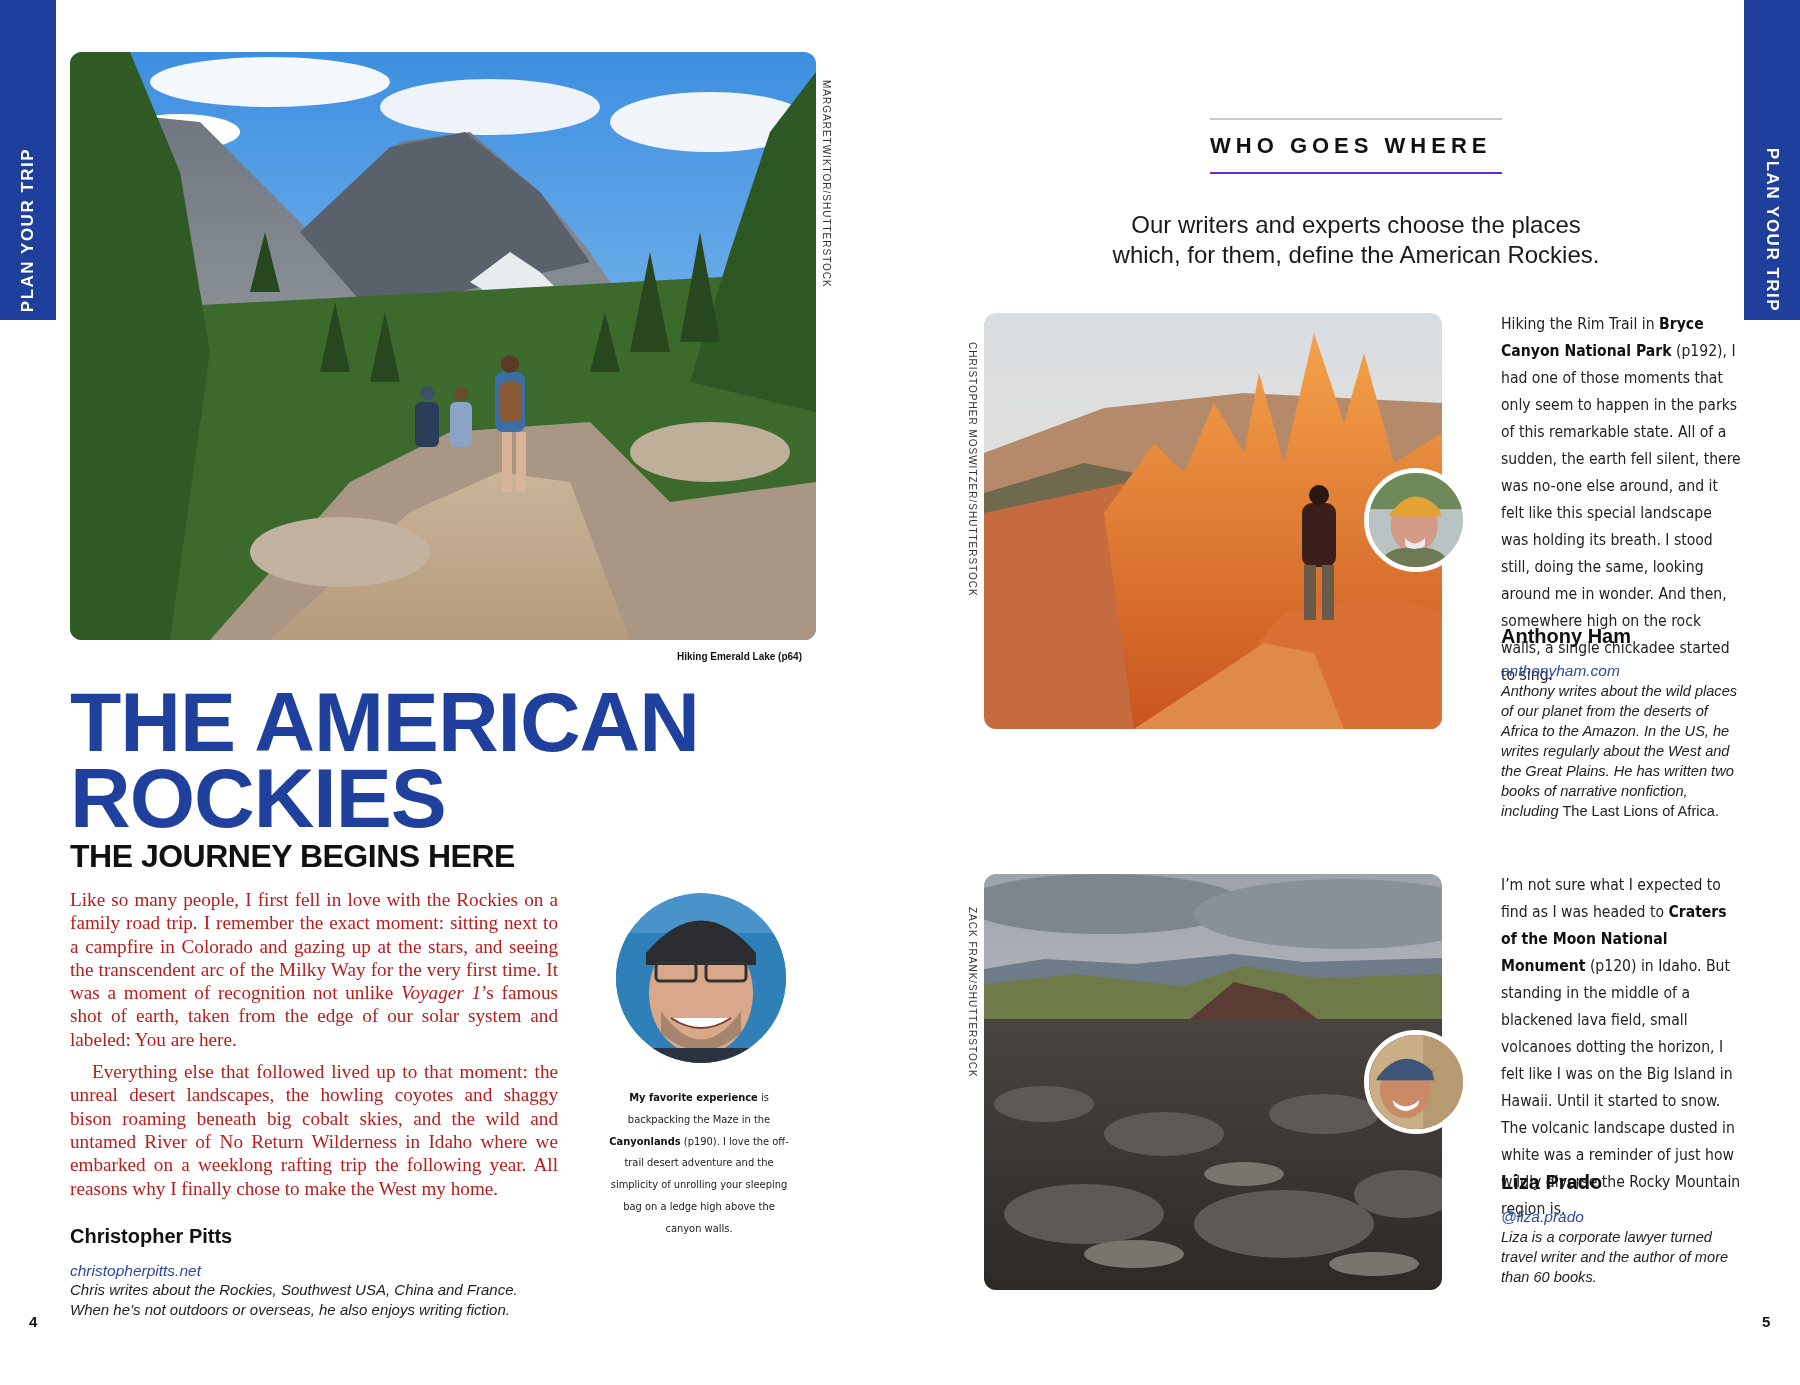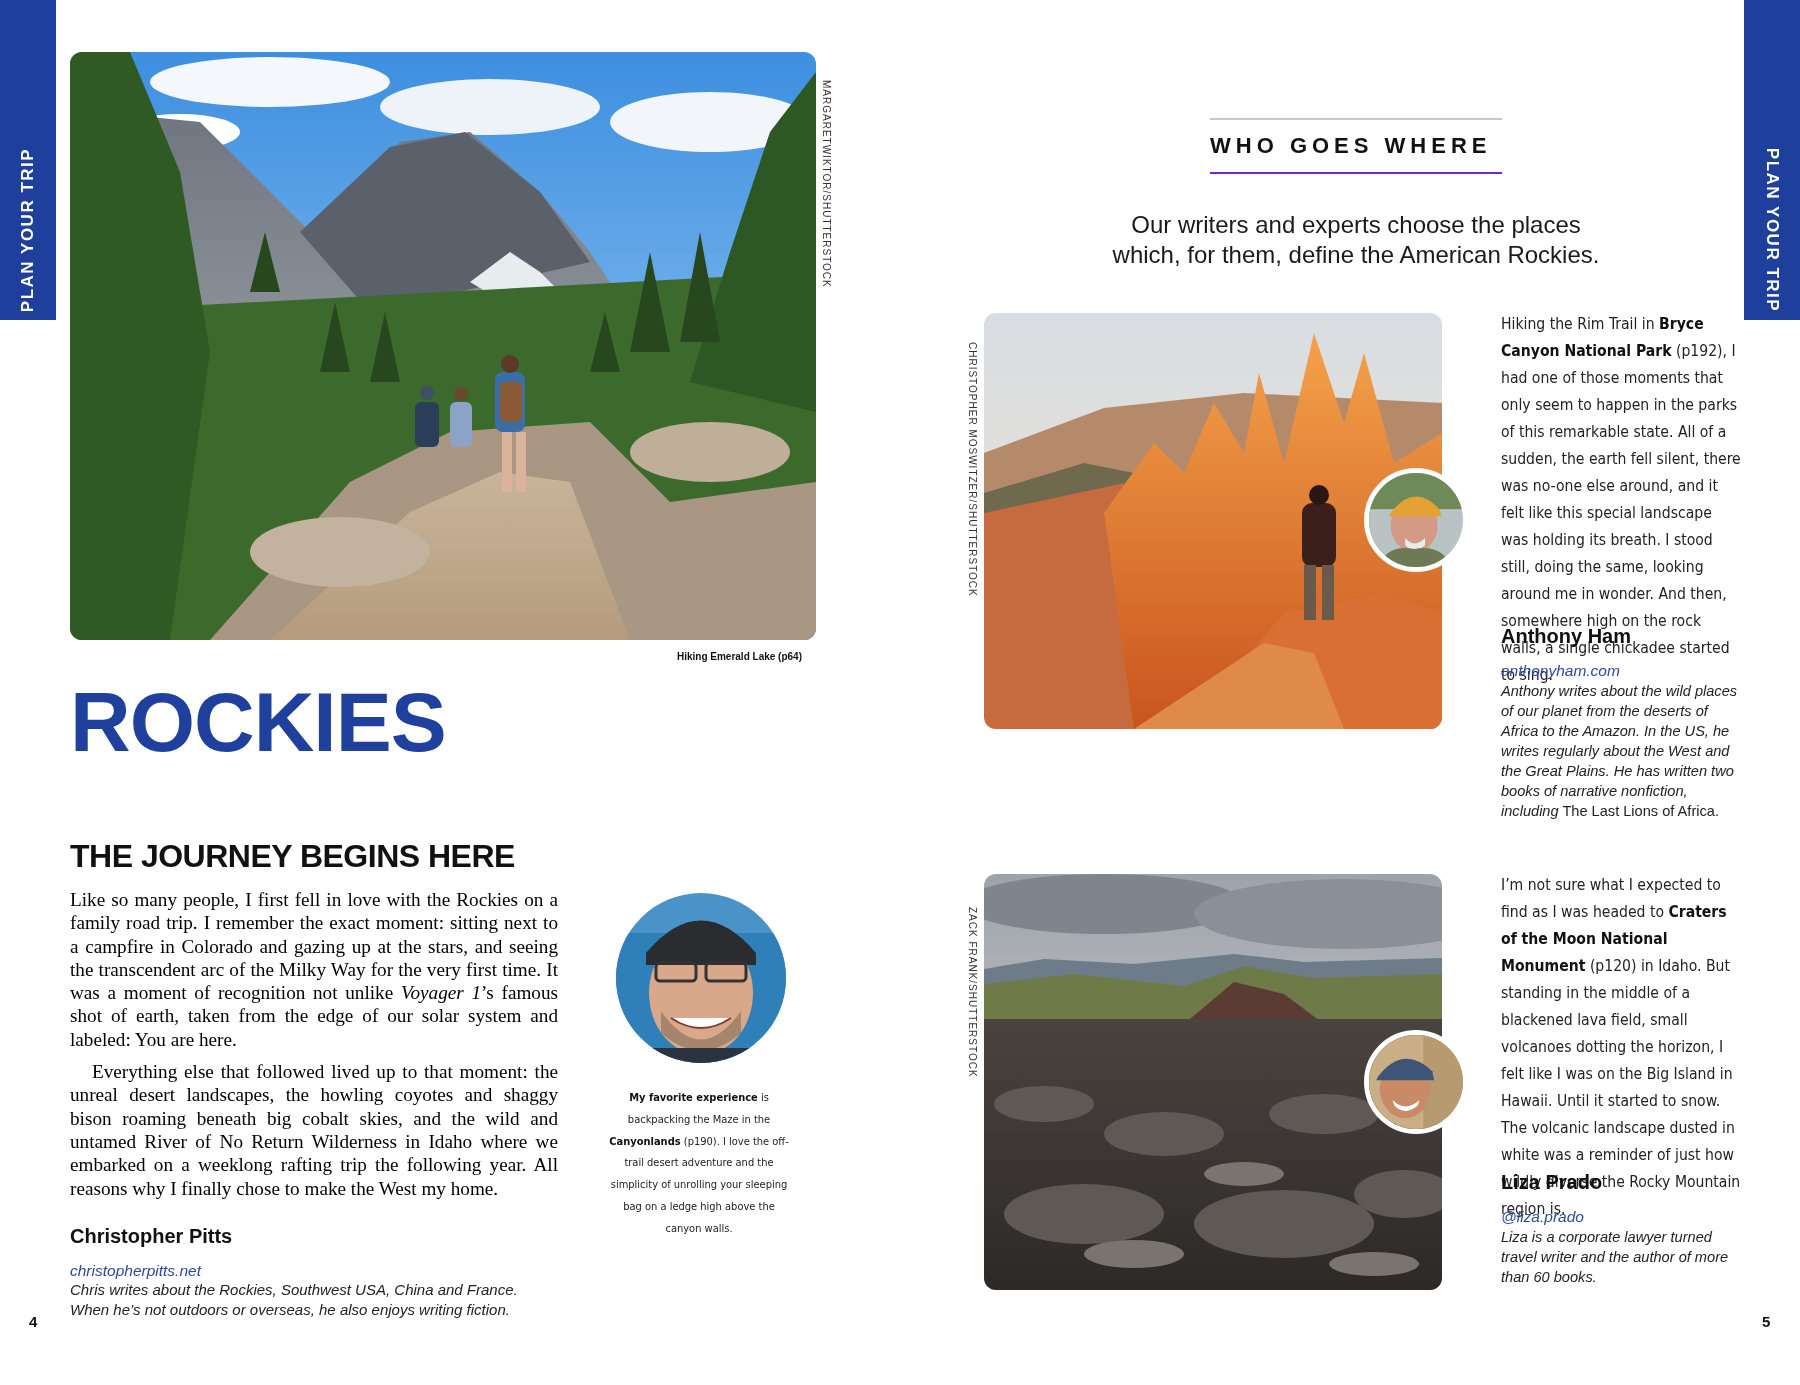--- a/index.html
+++ b/index.html
@@ -17,21 +17,21 @@
   .photo { position:absolute; border-radius:12px; overflow:hidden; }
   .photo svg { display:block; width:100%; height:100%; }
 
   .credit { position:absolute; font-size:10px; letter-spacing:1px; color:#333; white-space:nowrap; transform-origin:left top; transform:rotate(90deg); }
 
   .caption { position:absolute; font-weight:bold; font-size:10px; color:#111; text-align:right; }
 
   .title { position:absolute; left:70px; top:684px; color:#20409e; font-weight:900; font-size:84px; line-height:76px; letter-spacing:-1px; font-family:"Liberation Sans", sans-serif; }
   .subtitle { position:absolute; left:70px; top:838px; font-weight:bold; font-size:32px; color:#111; letter-spacing:-0.5px; }
 
-  .body-serif { position:absolute; left:70px; top:888px; width:488px; font-family:"Liberation Serif", serif; font-size:19.2px; line-height:23.3px; color:#000000; text-align:justify; hyphens:manual; }
+  .body-serif { position:absolute; left:70px; top:888px; width:488px; font-family:"Liberation Serif", serif; font-size:19.2px; line-height:23.3px; color:#b91c1c; text-align:justify; hyphens:manual; }
   .body-serif p { margin:0; }
   .body-serif p + p { text-indent:22px;margin-top:9px; }
 
   .author-name { position:absolute; font-weight:bold; font-size:20px; color:#111; }
   .author-link { position:absolute; font-style:italic; font-size:15.5px; color:#2c4a9c; text-decoration:none;margin-top:8px; }
   .author-bio { position:absolute; font-style:italic; font-size:15px; line-height:20px; color:#222; }
 
   .avatar { position:absolute; border-radius:50%; overflow:hidden; }
   .avatar.ring { border:5px solid #fff; box-sizing:border-box; }
   .avatar svg { width:100%; height:100%; display:block; }
@@ -107,20 +107,21 @@
       <circle cx="391" cy="342" r="7" fill="#6a4a2c"></circle>
       <rect x="345" y="350" width="24" height="45" rx="6" fill="#2a3e5a"></rect>
       <circle cx="357" cy="341" r="7" fill="#3e4f66"></circle>
     </g>
   </svg>
 </div>
 <div class="credit" style="left:832px; top:80px;">MARGARETWIKTOR/SHUTTERSTOCK</div>
 <div class="caption" style="left:560px; top:651px; width:242px;">Hiking Emerald Lake (p64)</div>
 
 <div class="title">
+  <div>THE AMERICAN</div>
   <div>ROCKIES</div>
 </div>
 <div class="subtitle">THE JOURNEY BEGINS HERE</div>
 
 <div class="body-serif">
   <p><span>Like so many people, I first fell in love with the Rockies on a family road trip. I remember the exact moment: sit­ting next to a campfire in Colorado and gazing up at the stars, and seeing the transcendent arc of the Milky Way for the very first time. It was a moment of recognition not unlike </span><i>Voyager 1</i><span>’s famous shot of earth, taken from the edge of our solar system and labeled: You are here.</span></p>
   <p>Everything else that followed lived up to that moment: the unreal desert landscapes, the howling coyotes and shaggy bison roaming beneath big cobalt skies, and the wild and untamed River of No Return Wilderness in Ida­ho where we embarked on a weeklong rafting trip the following year. All reasons why I finally chose to make the West my home.</p>
 </div>
 
 <div class="author-name" style="left:70px; top:1225px;">Christopher Pitts</div>

